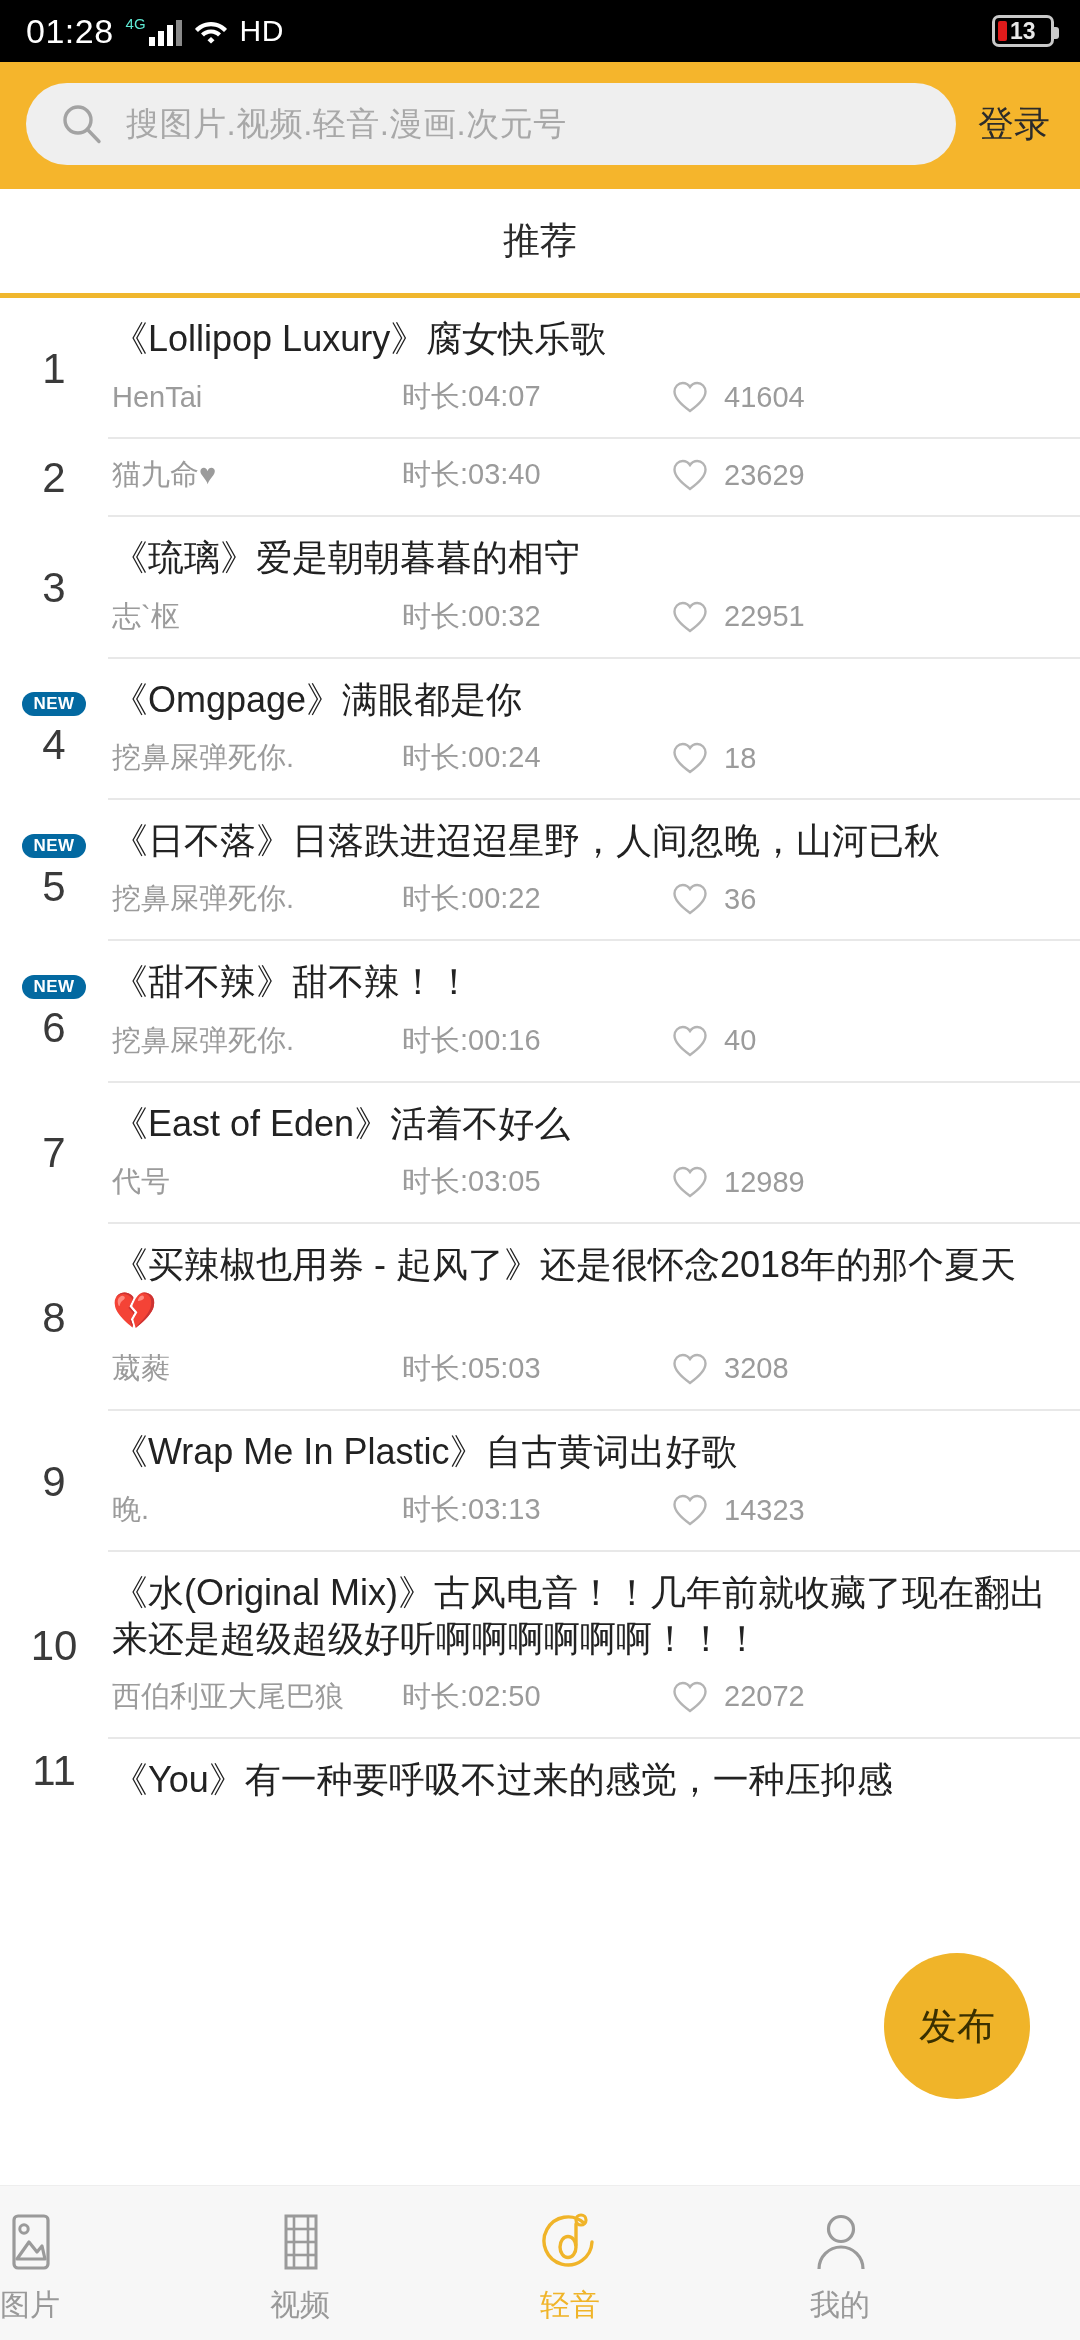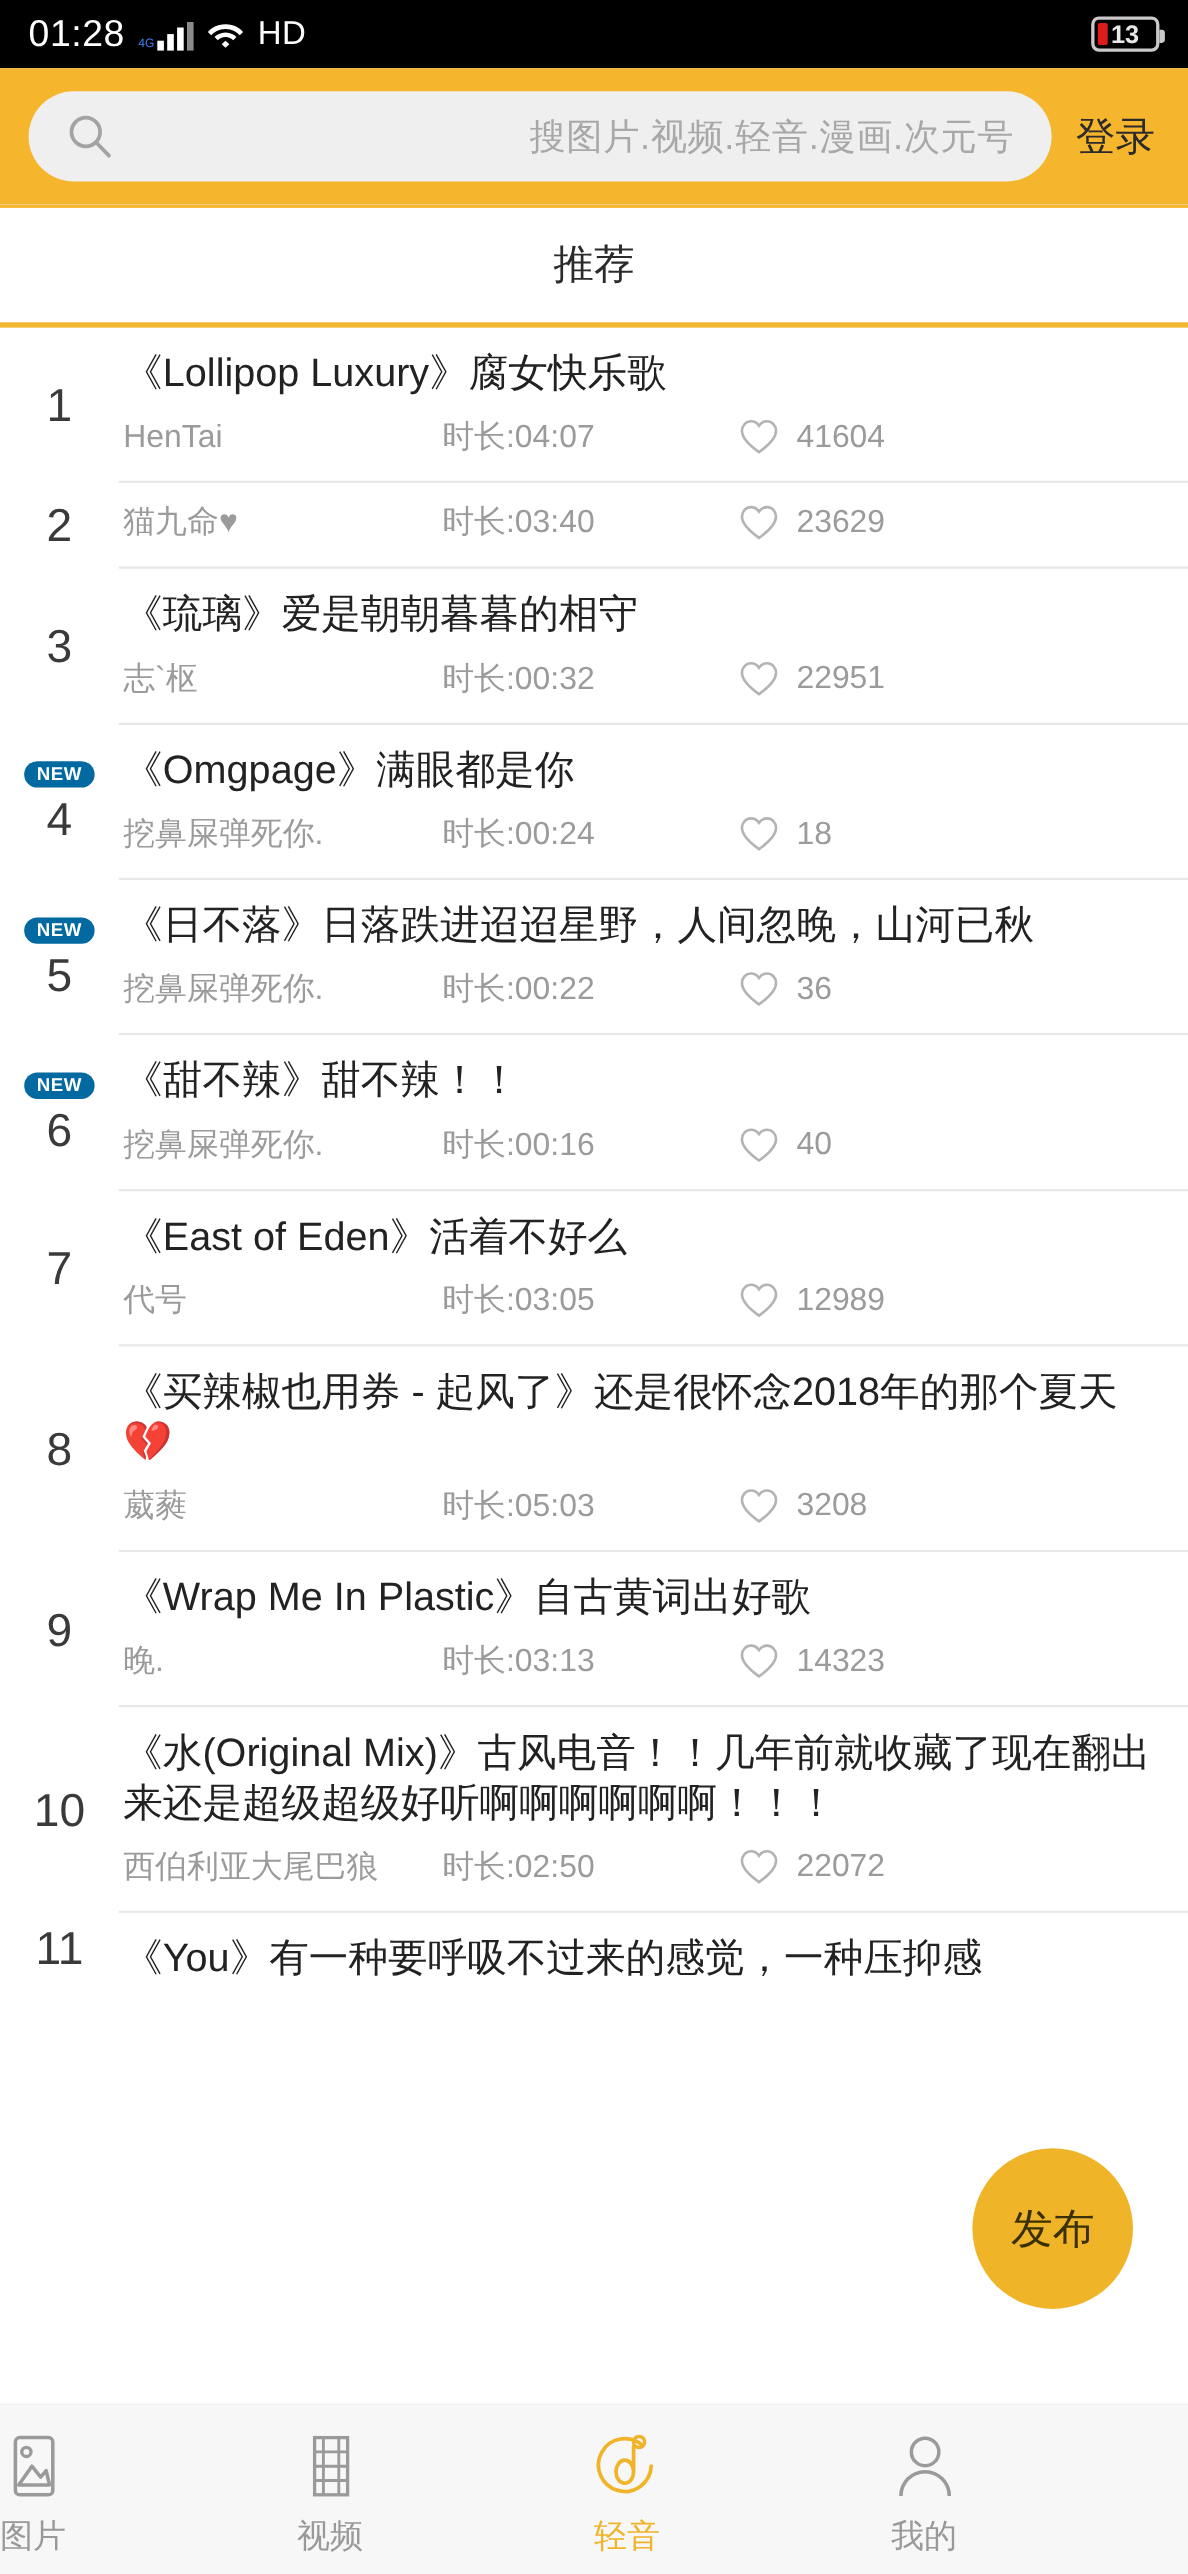--- a/index.html
+++ b/index.html
@@ -22,21 +22,21 @@
   }
   .sb-time {
     font-size: 34px;
     font-weight: 500;
     letter-spacing: 0.5px;
     color: #ffffff;
   }
   .sb-left { display: flex; align-items: center; gap: 12px; }
   .sb-right { margin-left: auto; display: flex; align-items: center; }
   .icon-4g { display: flex; align-items: flex-end; gap: 3px; height: 30px; }
-  .icon-4g .lbl { font-size: 11px; line-height: 1; margin-bottom: 0; color: #3b82f6; }
+  .icon-4g .lbl { font-size: 15px; line-height: 1; margin-bottom: 15px; color: #5eead4; }
   .bars { display: flex; align-items: flex-end; gap: 3px; height: 26px; }
   .bars i { display: block; width: 6px; background: #ffffff; }
   .bars i:nth-child(1) { height: 9px; }
   .bars i:nth-child(2) { height: 15px; }
   .bars i:nth-child(3) { height: 21px; }
   .bars i:nth-child(4) { height: 26px; background: #8a8a8a; }
   .icon-wifi { width: 34px; height: 26px; position: relative; }
   .hd { font-size: 30px; font-weight: 500; letter-spacing: 0.5px; }
   .battery {
     width: 62px; height: 32px;
@@ -67,21 +67,20 @@
   }
   .searchbar {
     flex: 1;
     height: 82px;
     background: #efefef;
     border-radius: 41px;
     display: flex;
     align-items: center;
     padding: 0 34px;
     gap: 22px;
-    justify-content: space-between;
   }
   .search-icon { width: 44px; height: 44px; flex: none; }
   .search-ph {
     font-size: 33px;
     color: #a8a8a8;
     white-space: nowrap;
     letter-spacing: 0.5px;
   }
   .login-btn {
     font-size: 36px;

